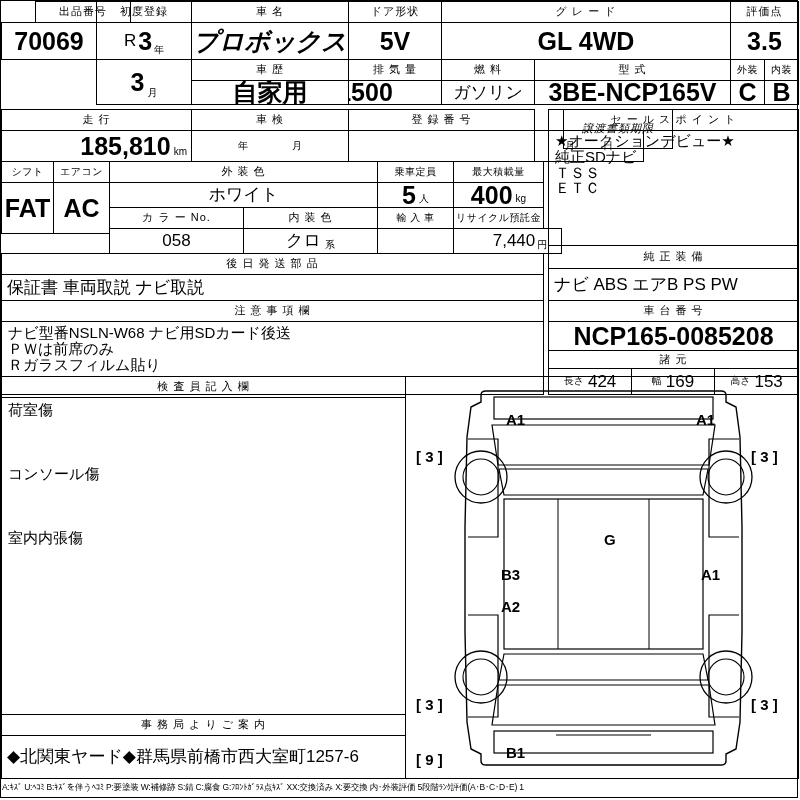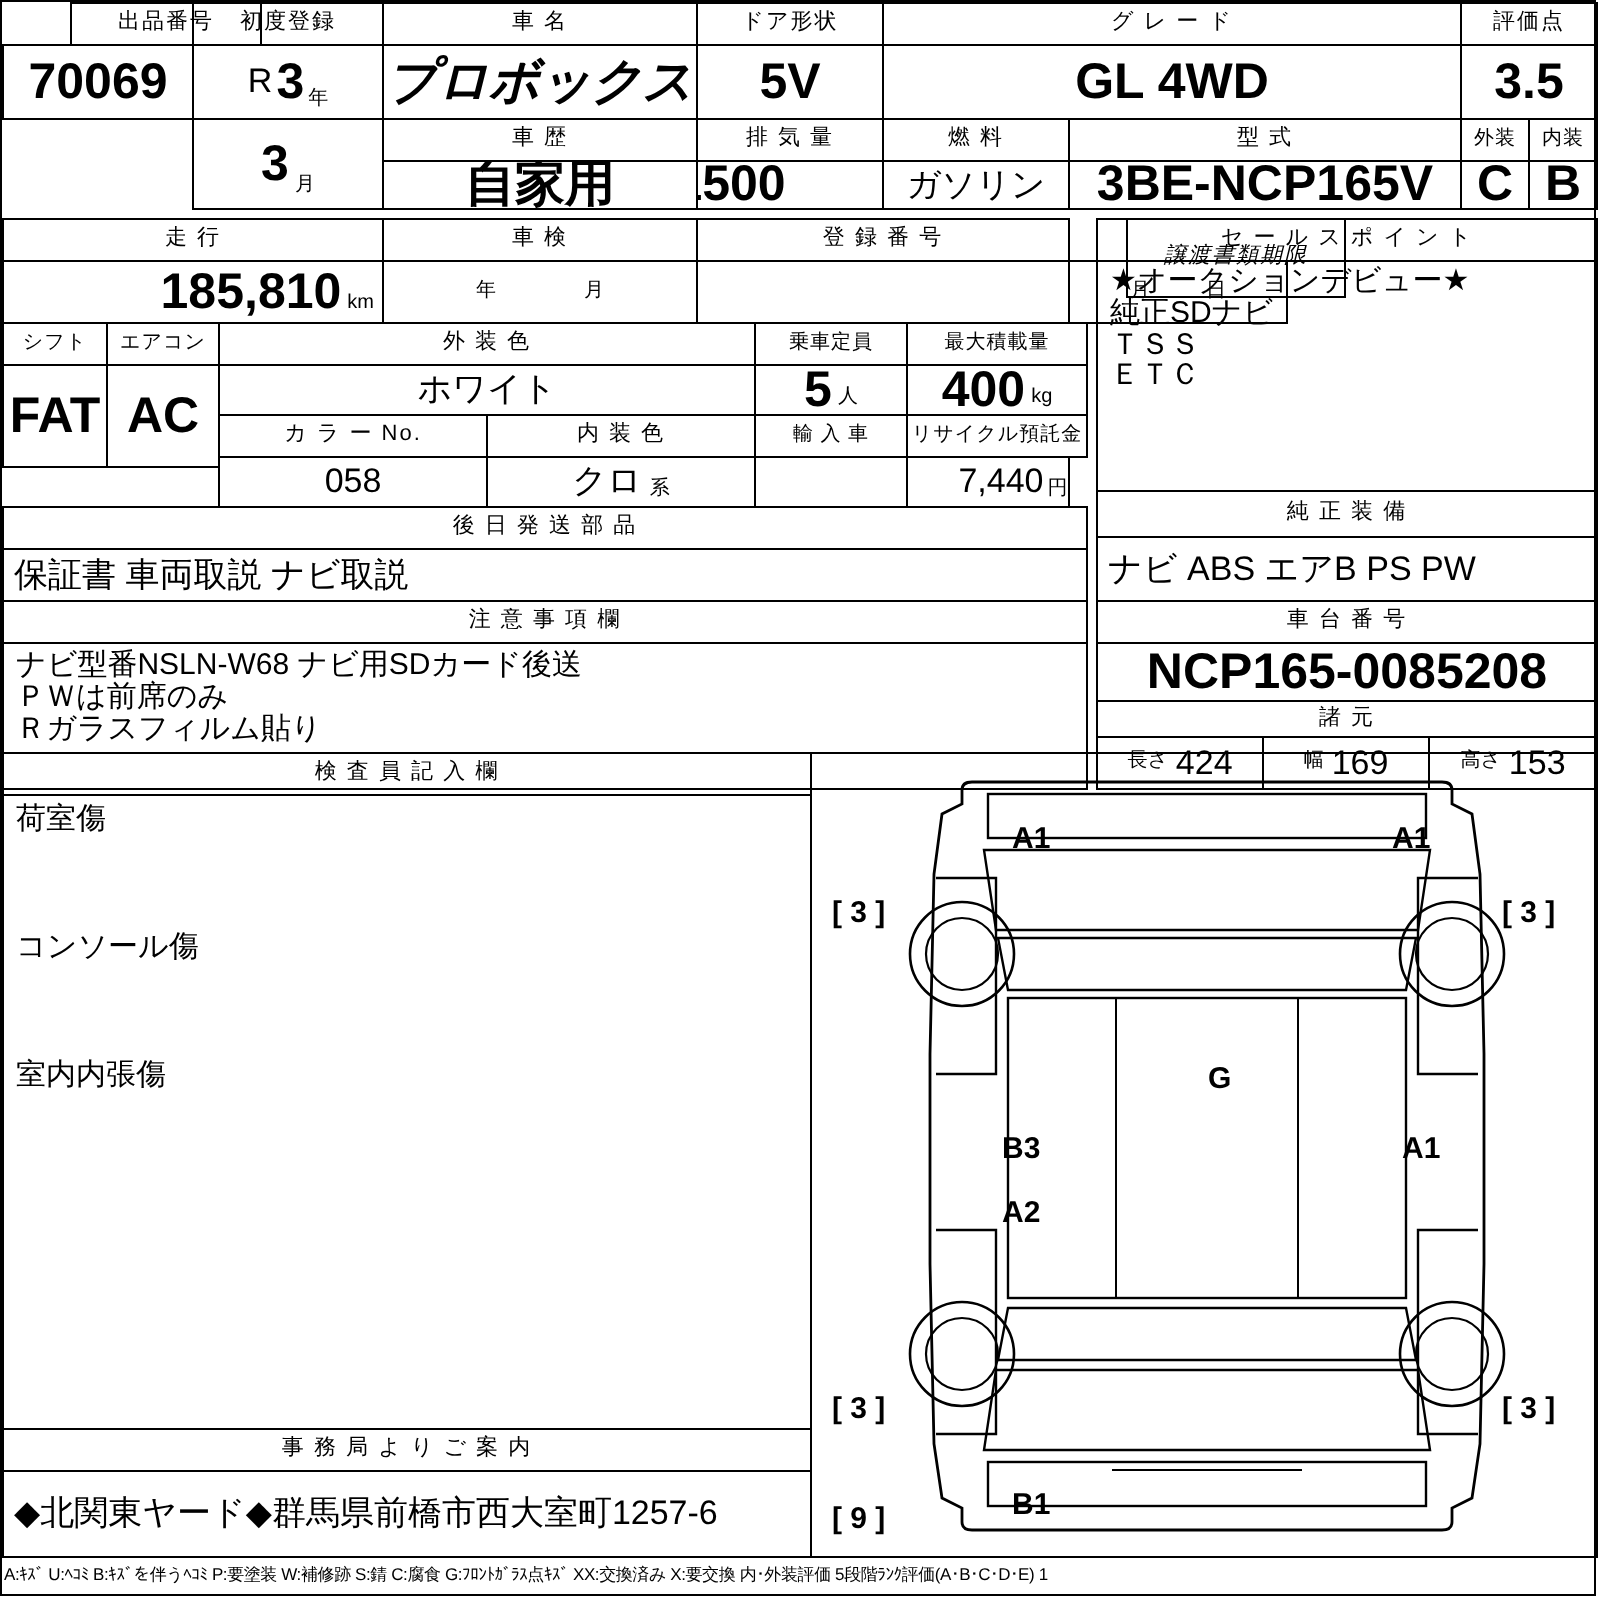--- a/index.html
+++ b/index.html
@@ -174,21 +174,21 @@
   <div class="cell lbl-sm" style="left:376px;top:206px;width:77px;height:22px;">輸 入 車</div>
   <div class="cell" style="left:376px;top:227px;width:77px;height:26px;"></div>
 
   <div class="cell lbl-sm" style="left:452px;top:160px;width:91px;height:22px;">最大積載量</div>
   <div class="cell" style="left:452px;top:181px;width:91px;height:26px;">
     <span class="val-lg">400</span>
     <span class="sub" style="align-self:flex-end;padding-bottom:3px;padding-left:3px;">kg</span>
   </div>
 
   <div class="cell lbl-sm" style="left:452px;top:206px;width:91px;height:22px;">リサイクル預託金</div>
-  <div class="cell" style="left:452px;top:227px;width:82px;height:26px;padding-left:25px;">
+  <div class="cell" style="left:452px;top:227px;width:109px;height:26px;padding-left:25px;">
     <span class="val-md">7,440</span>
     <span class="sub" style="align-self:flex-end;padding-bottom:3px;padding-left:2px;">円</span>
   </div>
 
   <div class="cell lbl" style="left:0;top:252px;width:543px;height:22px;">後 日 発 送 部 品</div>
   <div class="cell left val-md" style="left:0;top:273px;width:543px;height:27px;">保証書 車両取説 ナビ取説</div>
 
   <div class="cell lbl" style="left:547px;top:244px;width:251px;height:24px;">純 正 装 備</div>
   <div class="cell left val-md" style="left:547px;top:267px;width:251px;height:33px;">ナビ ABS エアB PS PW</div>
 

